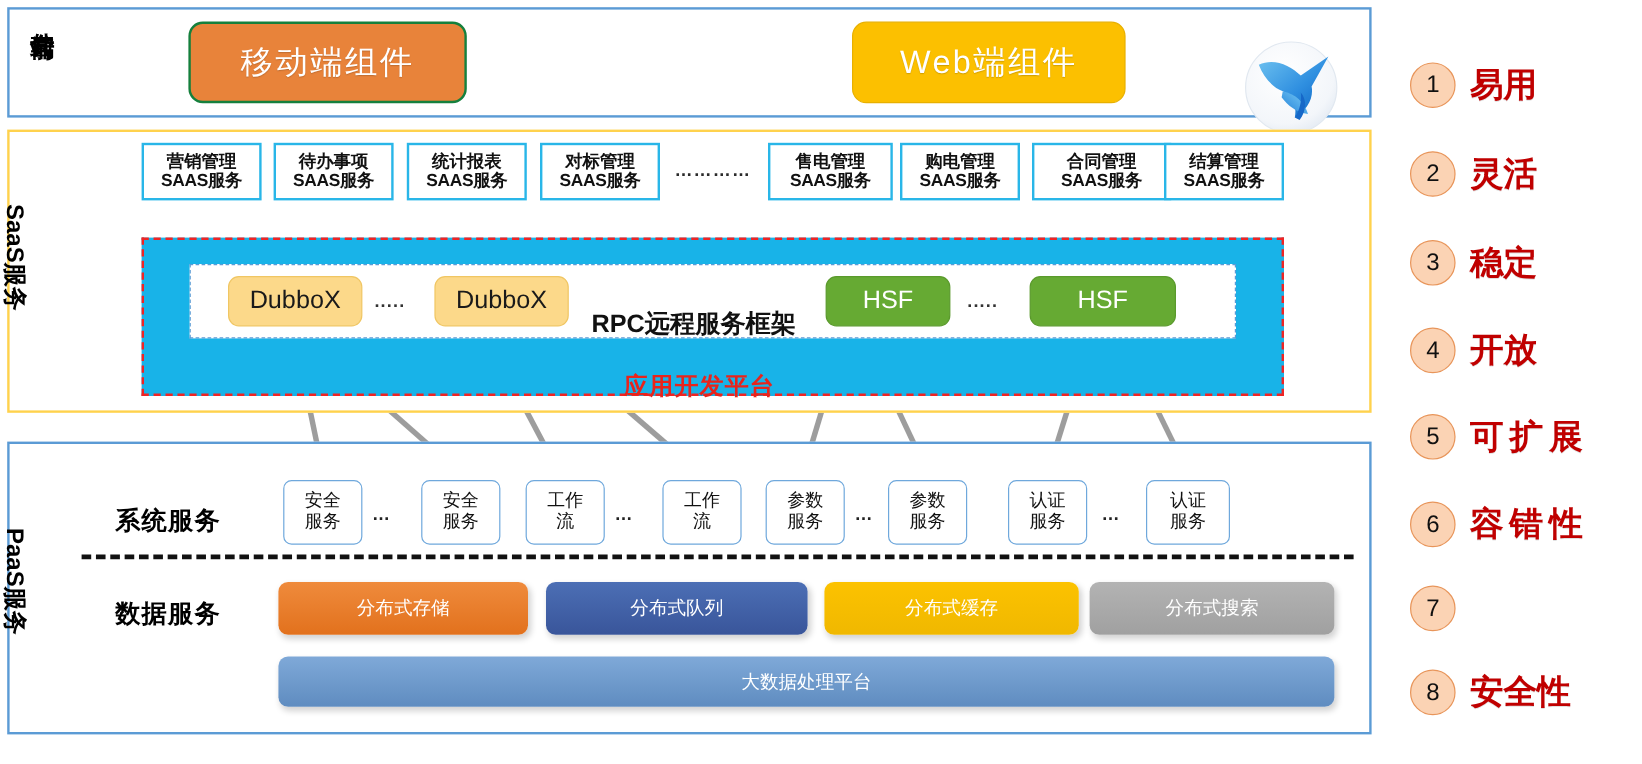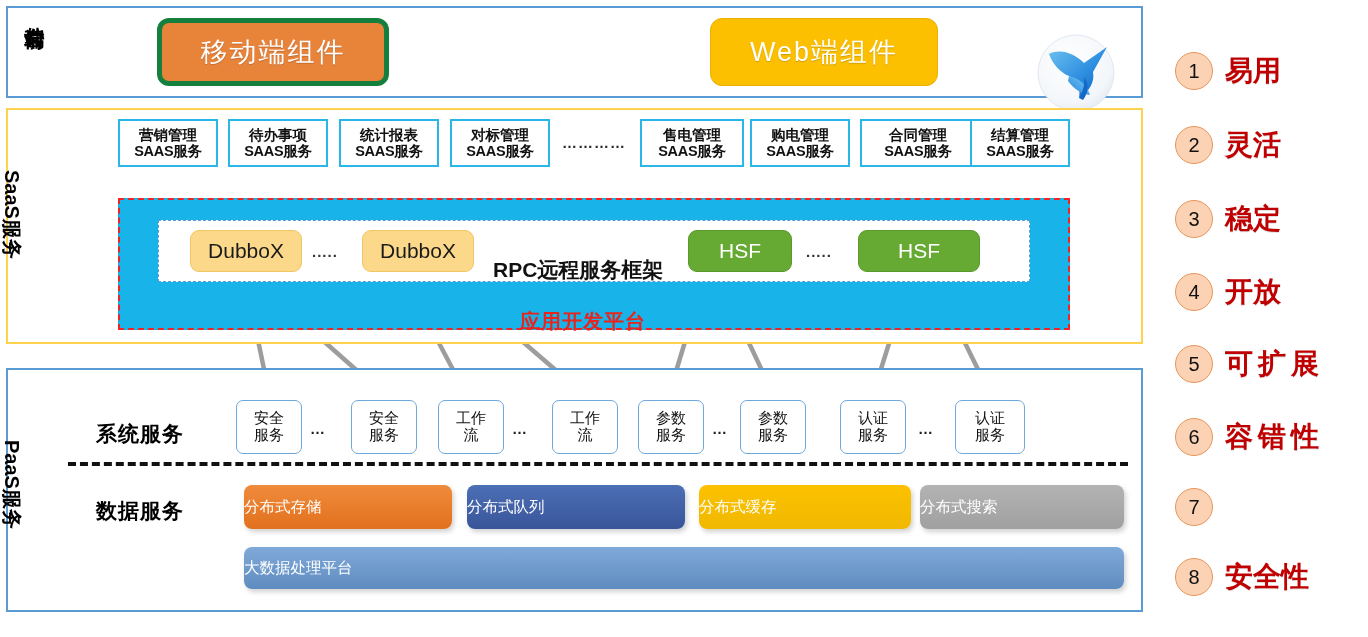--- a/index.html
+++ b/index.html
@@ -43,21 +43,21 @@
     position: absolute;
     border-radius: 12px;
     display: flex;
     align-items: center;
     justify-content: center;
     color: #ffffff;
     font-size: 27px;
     letter-spacing: 2px;
     text-shadow: 0 1px 1px rgba(0,0,0,.18);
   }
-  .pill-orange { background: #e8833a; border: 5px solid #15803d; }
+  .pill-orange { background: #e8833a; border: 2px solid #15803d; }
   .pill-gold   { background: #fcc000; border: 1px solid #e8b000; }
 
   
   .saas-box {
     position: absolute;
     border: 2px solid #29b6e8;
     background: #ffffff;
     display: flex;
     flex-direction: column;
     align-items: center;
@@ -156,25 +156,24 @@
   }
   .divider-dashed {
     position: absolute;
     border-top: 4px dashed #111;
   }
   .data-box {
     position: absolute;
     border-radius: 8px;
     display: flex;
     align-items: center;
-    justify-content: flex-start;
+    justify-content: center;
     color: #ffffff;
     font-size: 15.5px;
     box-shadow: 2px 3px 5px rgba(0,0,0,.18);
-    margin-left: 12px;
   }
   .d-orange { background: linear-gradient(#ef8b3c,#e2711d); }
   .d-blue   { background: linear-gradient(#4c6fb5,#39559a); }
   .d-yellow { background: linear-gradient(#fcc200,#f0b800); }
   .d-gray   { background: linear-gradient(#b3b3b3,#a0a0a0); }
   .d-wide   { background: linear-gradient(#7fa9d8,#5f8cc0); }
 
   
   .feature { position: absolute; display: flex; align-items: center; }
   .feature-circle {

